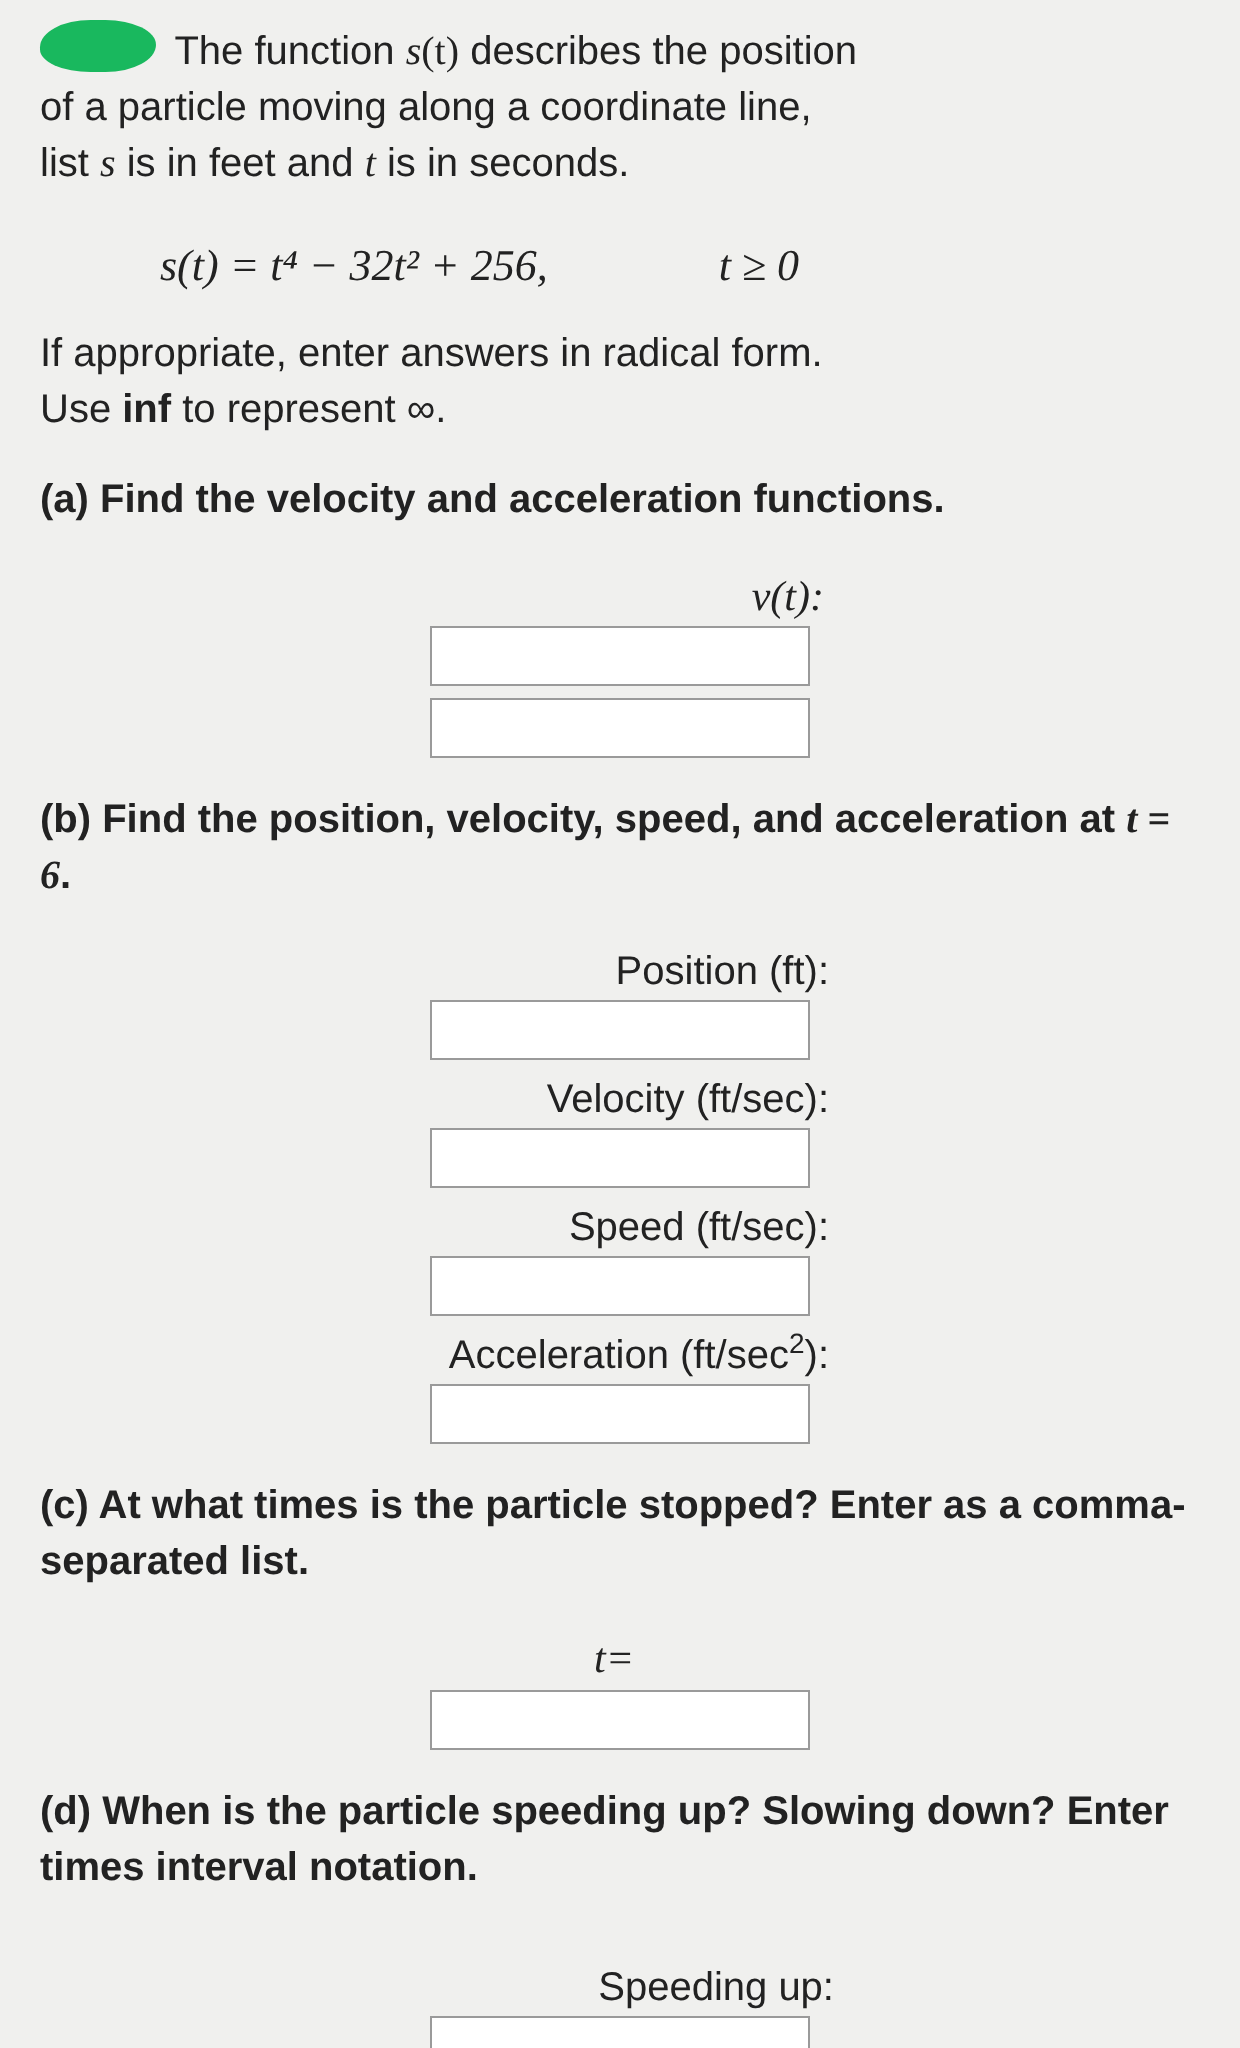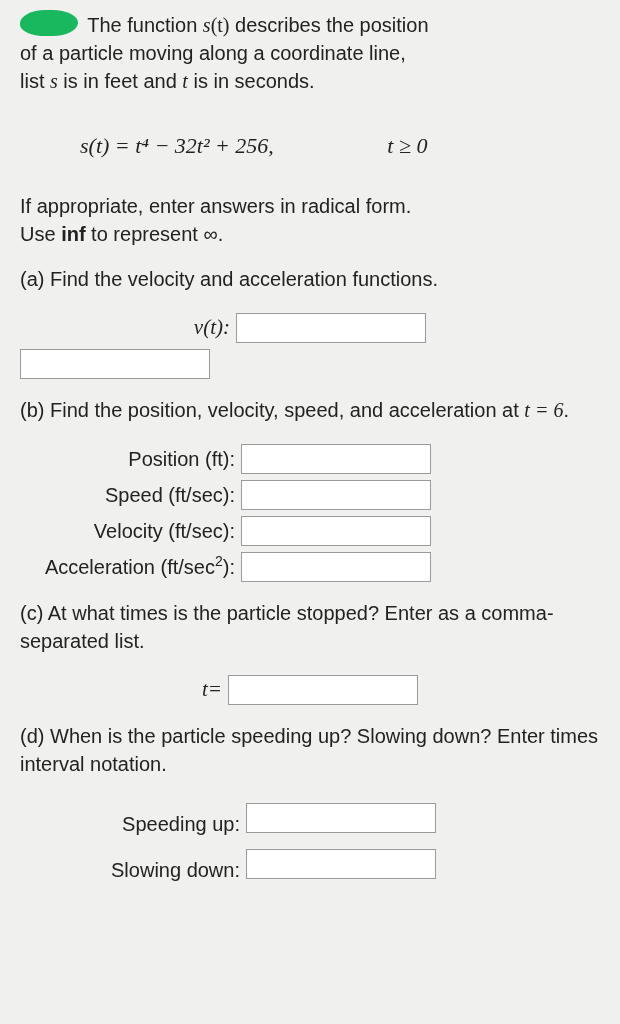--- a/index.html
+++ b/index.html
@@ -11,21 +11,21 @@
     min-height: 1024px;
     background: #f0f0ee;
     font-family: Arial, Helvetica, sans-serif;
     font-size: 20px;
     color: #222;
     box-sizing: border-box;
     padding: 10px 20px 20px 20px;
     line-height: 1.4;
   }
   .intro {
-    margin: 0 0 22px 0;
+    margin: 0 0 8px 0;
   }
   .badge {
     display: inline-block;
     vertical-align: -4px;
     width: 58px;
     height: 26px;
     background: #19b85e;
     border-radius: 50% 50% 50% 50% / 60% 55% 60% 50%;
     margin-right: 4px;
     position: relative;
@@ -49,36 +49,38 @@
   .serif { font-family: 'Times New Roman', serif; }
 
   .equation-row {
     text-align: left;
     padding: 14px 0 14px 60px;
     font-family: 'Times New Roman', serif;
     font-size: 22px;
   }
   .equation-row .t-ge {
     display: inline-block;
-    margin-left: 108px;
+    margin-left: 80px;
   }
 
   p.note {
-    margin: 16px 0 16px 0;
+    margin: 0 0 16px 0;
   }
   .bold { font-weight: bold; }
 
   .part {
     margin: 17px 0 20px 0;
+    font-weight: bold;
   }
 
   .field-row {
     display: flex;
     align-items: center;
     margin: 6px 0;
+    flex-direction: column;
   }
   .field-label {
     text-align: right;
     padding-right: 6px;
   }
   .field-input {
     height: 30px;
     width: 190px;
     border: 1px solid #9a9a9a;
     background: #fff;
@@ -131,25 +133,25 @@
 
 <p class="part">
   <span>(b) Find the position, velocity, speed, and acceleration at </span><span class="serif" style="font-style:italic;">t = 6</span><span>.</span>
 </p>
 <div class="block-b">
   <div class="field-row">
     <div class="field-label">Position (ft):</div>
     <input class="field-input" type="text" style="">
   </div>
   <div class="field-row">
-    <div class="field-label">Speed (ft/sec):</div>
+    <div class="field-label">Velocity (ft/sec):</div>
     <input class="field-input" type="text" style="">
   </div>
   <div class="field-row">
-    <div class="field-label">Velocity (ft/sec):</div>
+    <div class="field-label">Speed (ft/sec):</div>
     <input class="field-input" type="text" style="">
   </div>
   <div class="field-row">
     <div class="field-label">
       <span>Acceleration (ft/sec</span><sup>2</sup><span>):</span>
     </div>
     <input class="field-input" type="text" style="">
   </div>
 </div>
 

